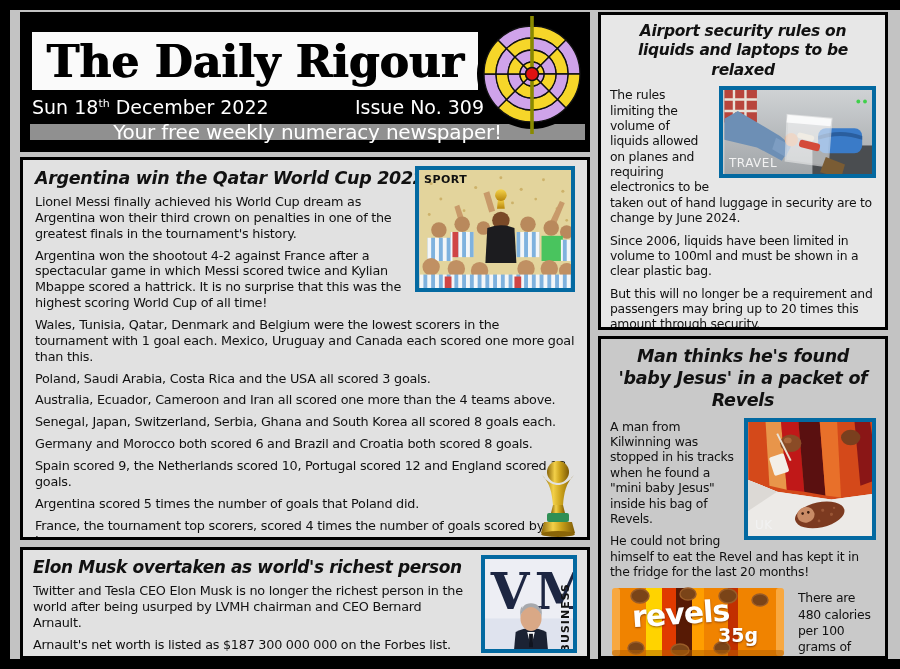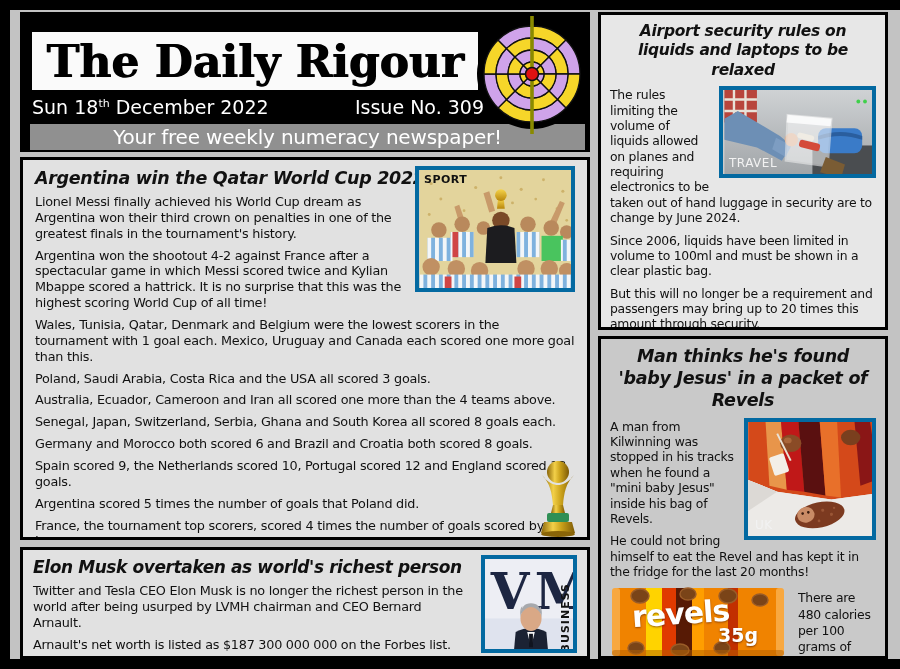--- a/index.html
+++ b/index.html
@@ -9,21 +9,21 @@
 
   
   .header{position:absolute;left:10px;top:2px;width:570px;height:140px;background:#000;}
   .masthead-box{position:absolute;left:10px;top:18px;width:446px;height:58px;background:#fafafa;
                 border:2px solid #000;display:flex;align-items:center;justify-content:center;}
   .paper-title{font-family:"DejaVu Serif","Liberation Serif",serif;font-weight:900;font-size:44px;
                letter-spacing:0px;color:#000;text-shadow:1px 0 #000;white-space:nowrap;}
   .date-row{position:absolute;left:12px;top:80px;width:452px;height:30px;display:flex;
             justify-content:space-between;align-items:center;color:#fff;font-size:19px;}
   .date-row sup{font-size:11px;}
-  .banner{position:absolute;left:10px;top:112px;width:555px;height:26px;background:#909090;
+  .banner{position:absolute;left:10px;top:112px;width:555px;height:16px;background:#909090;
           color:#fff;font-size:20px;display:flex;align-items:center;justify-content:center;
           letter-spacing:-0.2px;}
   .logo{position:absolute;right:1px;top:1px;width:114px;height:124px;z-index:5;}
 
   
   .article{position:absolute;border:3px solid #000;box-sizing:border-box;overflow:hidden;}
   .art-main{left:10px;top:147px;width:570px;height:383px;background:#e1e1e1;padding:6px 12px 4px 12px;}
   .art-musk{left:10px;top:537px;width:570px;height:112px;background:#e1e1e1;padding:5px 10px;}
   .art-airport{left:588px;top:2px;width:290px;height:318px;background:#e7e7e7;padding:5px 9px;}
   .art-revels{left:588px;top:326px;width:290px;height:323px;background:#c9c9c9;padding:5px 9px;}

